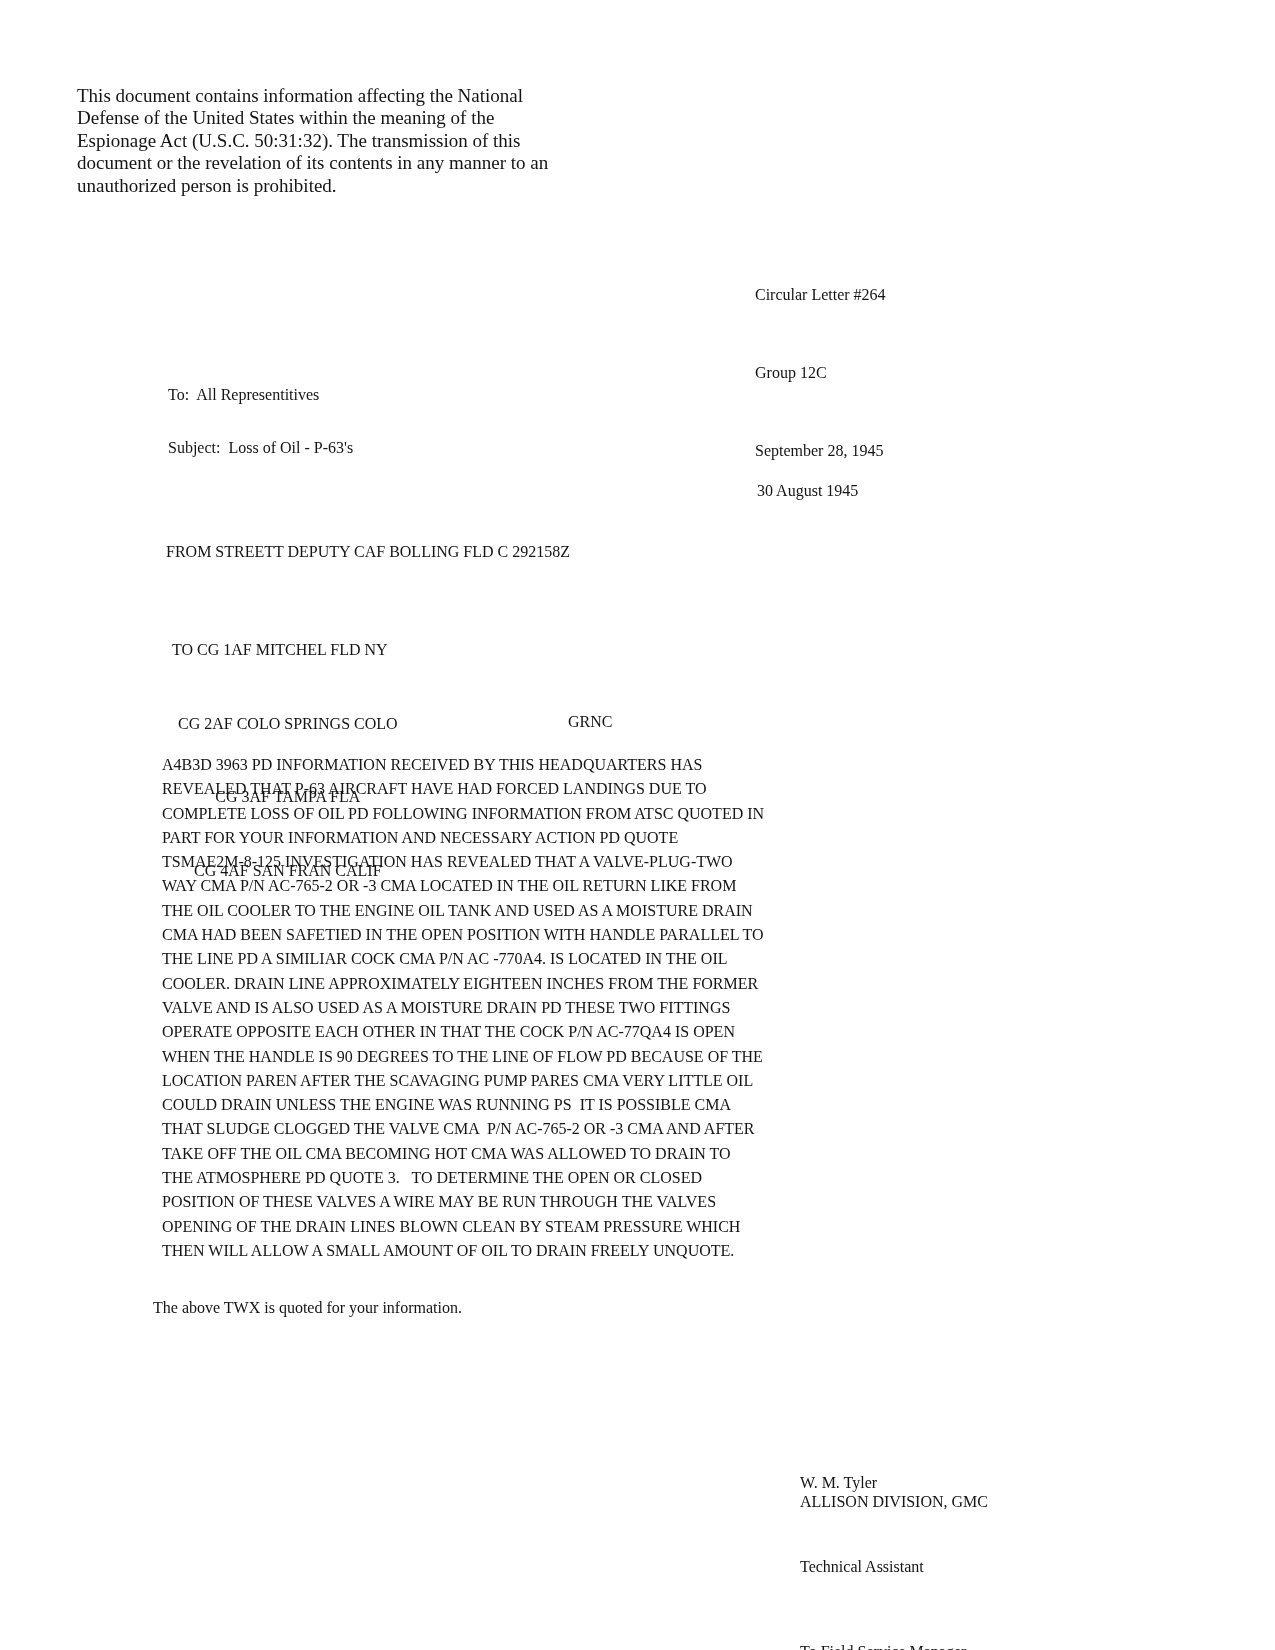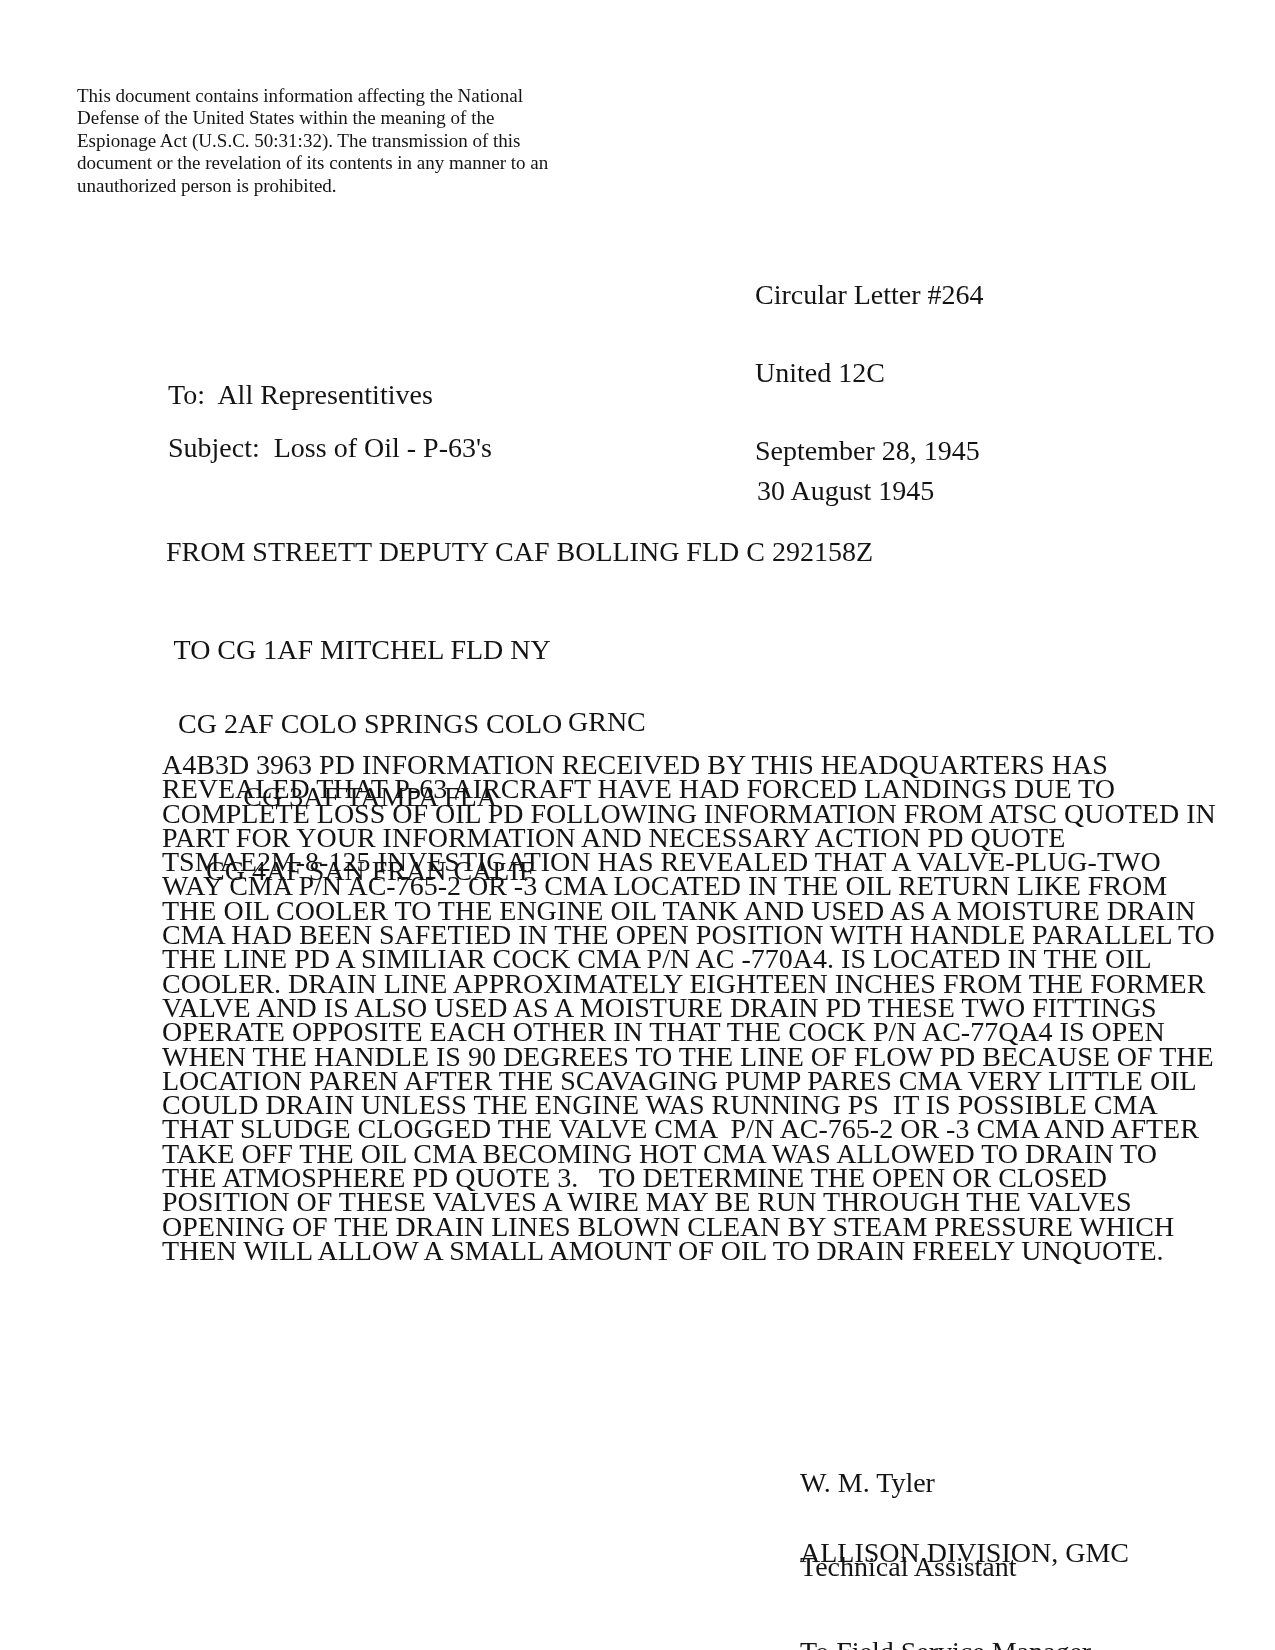--- a/index.html
+++ b/index.html
@@ -12,21 +12,21 @@
     width: 1275px;
     height: 1650px;
     background: #ffffff;
     font-family: "Liberation Serif", "DejaVu Serif", serif;
     color: #141414;
     overflow: hidden;
   }
   .block {
     position: absolute;
     white-space: pre;
-    font-size: 28px;
+    font-size: 16px;
     line-height: 24.3px;
   }
   .notice {
     left: 77px;
     top: 85px;
     font-size: 19px;
     line-height: 22.4px;
   }
   .circular {
     left: 755px;
@@ -71,37 +71,37 @@
     left: 153px;
     top: 1296px;
   }
   .signature {
     left: 800px;
     top: 1412px;
     line-height: 28.3px;
   }
   .company {
     left: 800px;
-    top: 1541px;
+    top: 1490px;
   }
 </style>
 </head>
 <body>
 
 <div class="page">
 
   <div class="block notice">This document contains information affecting the National
 Defense of the United States within the meaning of the
 Espionage Act (U.S.C. 50:31:32). The transmission of this
 document or the revelation of its contents in any manner to an
 unauthorized person is prohibited.</div>
 
   <div class="block circular">
     <div>Circular Letter #264</div>
-    <div>United 12C</div>
+    <div>Group 12C</div>
     <div>September 28, 1945</div>
   </div>
 
   <div class="block to-line">To:  All Representitives</div>
 
   <div class="block subject-line">Subject:  Loss of Oil - P-63's</div>
 
   <div class="block twx-date">30 August 1945</div>
 
   <div class="block from-line">FROM STREETT DEPUTY CAF BOLLING FLD C 292158Z</div>
@@ -130,20 +130,21 @@
 WHEN THE HANDLE IS 90 DEGREES TO THE LINE OF FLOW PD BECAUSE OF THE
 LOCATION PAREN AFTER THE SCAVAGING PUMP PARES CMA VERY LITTLE OIL
 COULD DRAIN UNLESS THE ENGINE WAS RUNNING PS  IT IS POSSIBLE CMA
 THAT SLUDGE CLOGGED THE VALVE CMA  P/N AC-765-2 OR -3 CMA AND AFTER
 TAKE OFF THE OIL CMA BECOMING HOT CMA WAS ALLOWED TO DRAIN TO
 THE ATMOSPHERE PD QUOTE 3.   TO DETERMINE THE OPEN OR CLOSED
 POSITION OF THESE VALVES A WIRE MAY BE RUN THROUGH THE VALVES
 OPENING OF THE DRAIN LINES BLOWN CLEAN BY STEAM PRESSURE WHICH
 THEN WILL ALLOW A SMALL AMOUNT OF OIL TO DRAIN FREELY UNQUOTE.</div>
 
+  <div class="block twx-note">The above TWX is quoted for your information.</div>
 
   <div class="block signature">
     <div>W. M. Tyler</div>
     <div>Technical Assistant</div>
     <div>To Field Service Manager</div>
   </div>
 
   <div class="block company">ALLISON DIVISION, GMC</div>
 
 </div>

